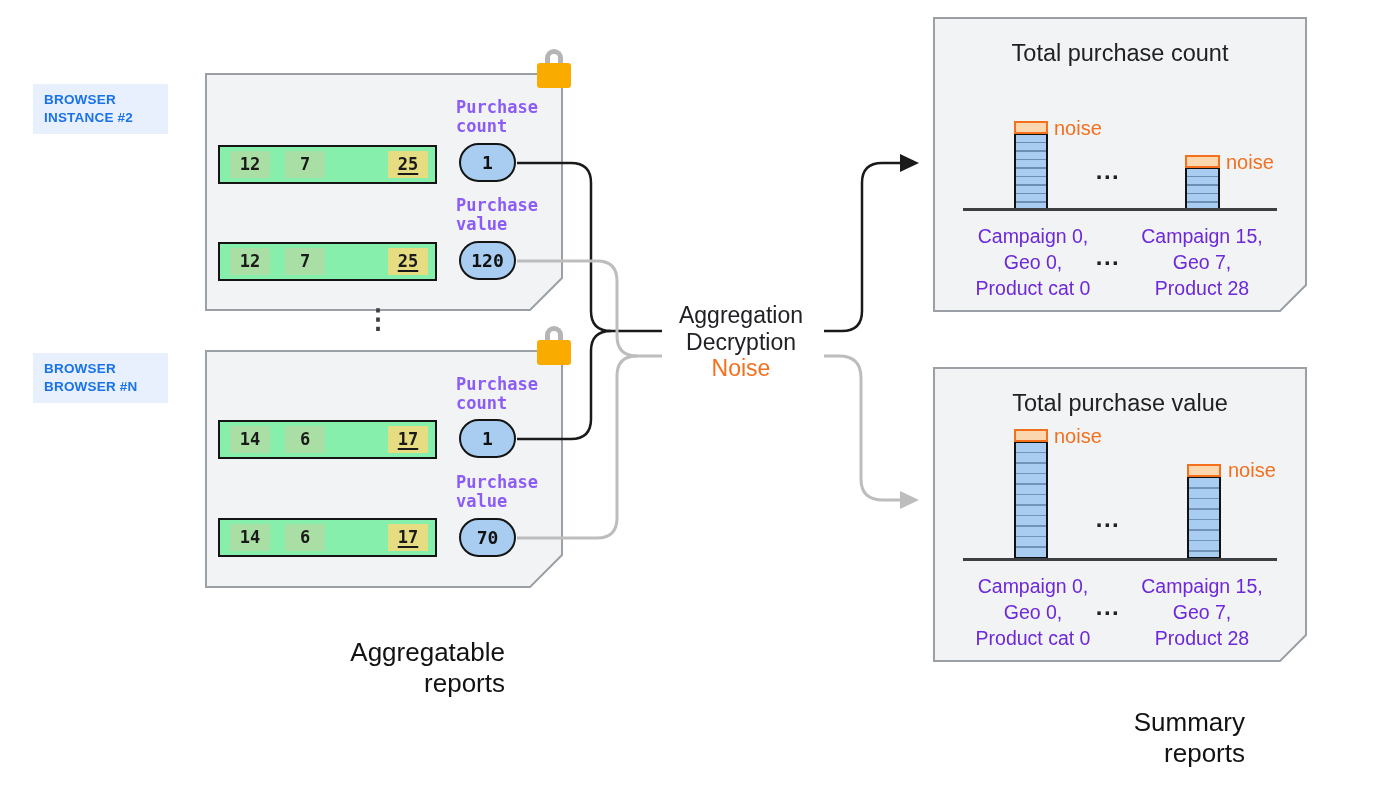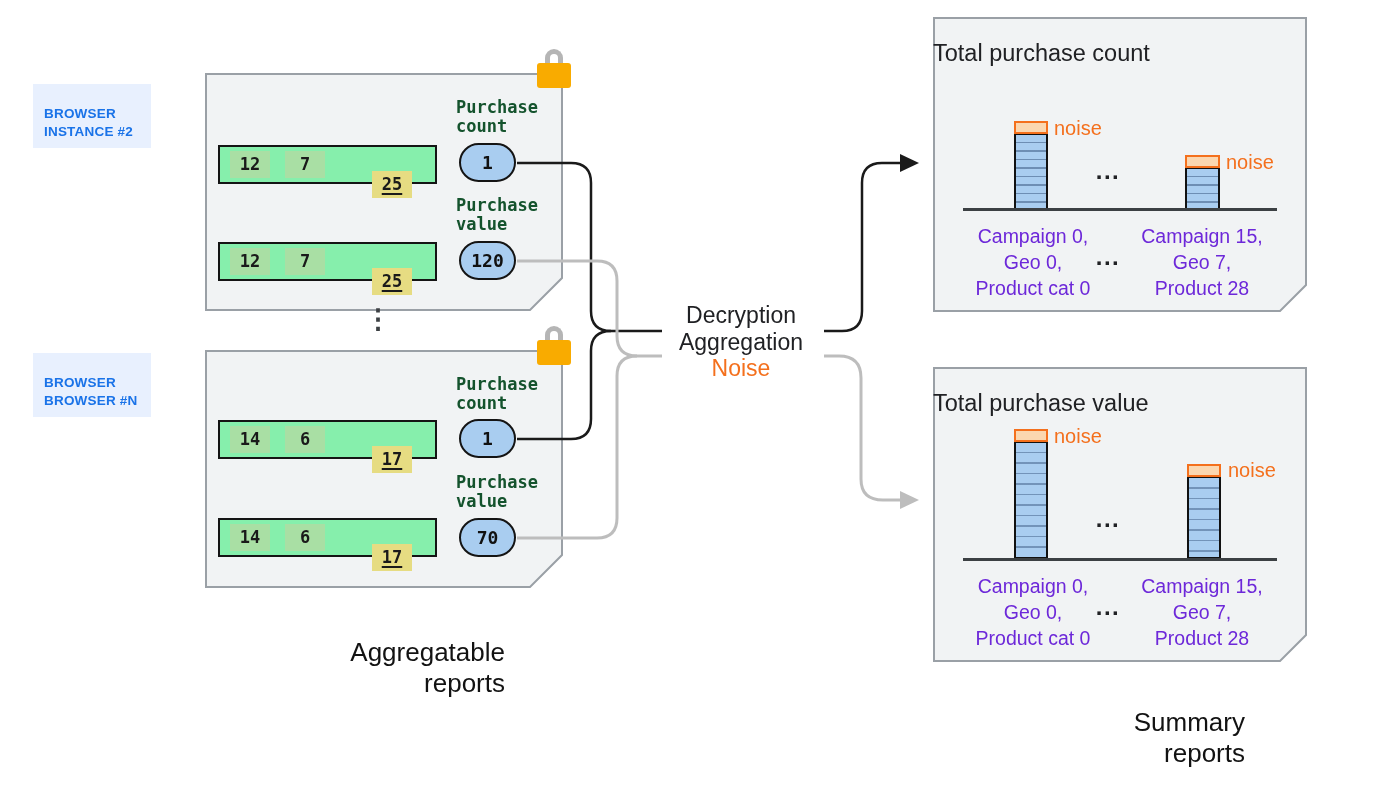--- a/index.html
+++ b/index.html
@@ -3,56 +3,56 @@
 <meta charset="utf-8">
 <style>
   html,body{margin:0;padding:0;background:#fff;}
   #canvas{position:relative;width:1374px;height:798px;background:#ffffff;overflow:hidden;
           font-family:"Liberation Sans",sans-serif;}
   svg{display:block;}
   .card-svg{position:absolute;z-index:1;}
   #connectors{position:absolute;left:0;top:0;z-index:2;pointer-events:none;}
 
   
-  .badge{position:absolute;left:33px;width:118px;box-sizing:border-box;background:#e8f0fe;
+  .badge{position:absolute;left:33px;width:135px;box-sizing:border-box;background:#e8f0fe;
          color:#1a73e8;font-weight:700;font-size:13.5px;line-height:18px;
-         padding:21px 0 7px 11px;letter-spacing:.2px;z-index:3;}
+         padding:7px 0 7px 11px;letter-spacing:.2px;z-index:3;}
 
   
   .vec{position:absolute;left:218px;width:215px;height:35px;background:#86efac;
        border:2.5px solid #141414;z-index:3;}
   .chip{position:absolute;top:4px;width:40px;height:27px;line-height:27px;text-align:center;
         font-family:"DejaVu Sans Mono",monospace;font-weight:700;font-size:17px;color:#1a1a1a;}
   .chip.g{background:#a9dfa4;}
   .chip.y{background:#e6dc82;text-decoration:underline;text-decoration-thickness:2px;text-underline-offset:3px;}
-  .c1{left:10px;} .c2{left:65px;} .c3{left:152px;margin-top:20px;}
+  .c1{left:10px;} .c2{left:65px;} .c3{left:168px;}
 
   
   .plabel{position:absolute;left:456px;font-family:"DejaVu Sans Mono",monospace;font-weight:700;
-          font-size:17px;line-height:19px;color:#14532d;z-index:3;}
+          font-size:17px;line-height:19px;color:#8b5cf6;z-index:3;}
   .oval{position:absolute;left:459px;width:53px;height:35px;border:2.5px solid #141414;border-radius:21px;
         background:#a9cdf0;display:flex;align-items:center;justify-content:center;
         font-family:"DejaVu Sans Mono",monospace;font-weight:700;font-size:18px;color:#111;z-index:3;}
 
   
   .lock{position:absolute;width:34px;z-index:4;}
   .shackle{width:8px;height:12px;border:5px solid #b5b5b5;border-bottom:none;
            border-radius:10px 10px 0 0;margin:0 auto;}
   .lockbody{width:34px;height:25px;background:#f9ab00;border-radius:3px;margin-top:-3px;}
 
   .vdots{position:absolute;left:363px;top:300px;width:30px;text-align:center;font-weight:700;
          font-size:27px;line-height:38px;color:#3c4043;z-index:3;}
 
   
   .proc{position:absolute;left:650px;top:302px;width:182px;text-align:center;font-size:23px;
         line-height:26.5px;color:#202124;z-index:3;}
   .proc .noise{color:#f4701d;}
 
   
-  .chart-title{position:absolute;left:933px;width:374px;text-align:left;font-size:23.5px;
+  .chart-title{position:absolute;left:933px;width:374px;text-align:center;font-size:23.5px;
                color:#202124;z-index:3;}
   .axis{position:absolute;left:963px;width:314px;height:3px;background:#3c4043;z-index:3;}
   .bar{position:absolute;box-sizing:border-box;border:2px solid #111;background-color:#a9cdf0;
        background-image:repeating-linear-gradient(180deg,transparent 0px,transparent 7px,
           rgba(60,90,130,.55) 7px,rgba(60,90,130,.55) 8.5px);z-index:3;}
   .bar.v{background-image:repeating-linear-gradient(180deg,transparent 0px,transparent 9px,
           rgba(60,90,130,.5) 9px,rgba(60,90,130,.5) 10.5px);}
   .cap{position:absolute;box-sizing:border-box;border:2.5px solid #f4701d;background:#fbd7b0;z-index:3;}
   .noise-txt{position:absolute;font-size:20px;color:#f4701d;z-index:3;}
   .dots{position:absolute;width:34px;text-align:center;font-weight:700;font-size:24px;line-height:26px;
@@ -156,22 +156,22 @@
   <div class="oval" style="top:419px">1</div>
   <div class="plabel" style="top:473px">
     <div>Purchase</div>
     <div>value</div>
   </div>
   <div class="oval" style="top:518px">70</div>
 
   <div class="vdots">⋮</div>
 
   <div class="proc">
+    <div>Aggregation</div>
     <div>Decryption</div>
-    <div>Aggregation</div>
     <div class="noise">Noise</div>
   </div>
 
   <div class="chart-title" style="top:40px">Total purchase count</div>
   <div class="bar" style="left:1014px;top:133px;width:34px;height:77px"></div>
   <div class="cap" style="left:1014px;top:121px;width:34px;height:13px"></div>
   <div class="noise-txt" style="left:1054px;top:117px">noise</div>
   <div class="bar" style="left:1185px;top:167px;width:35px;height:43px"></div>
   <div class="cap" style="left:1185px;top:155px;width:35px;height:13px"></div>
   <div class="noise-txt" style="left:1226px;top:151px">noise</div>

